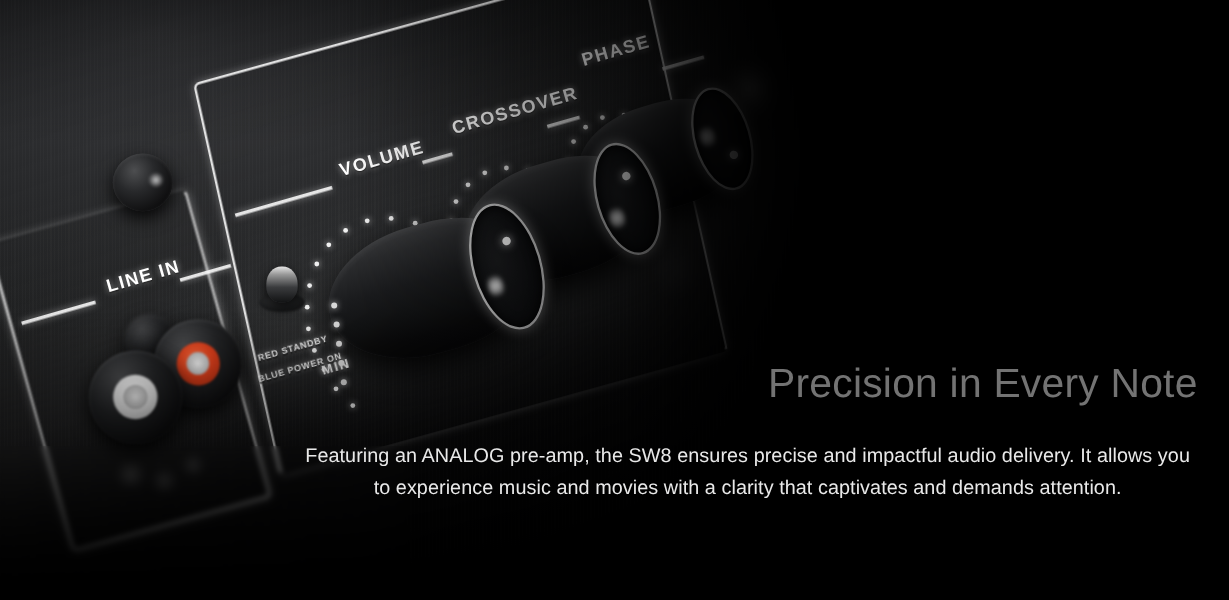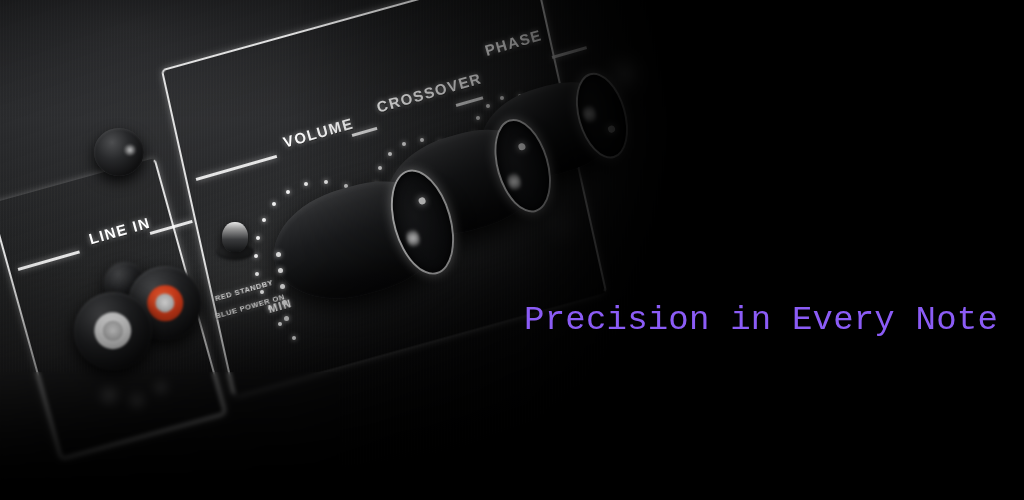--- a/index.html
+++ b/index.html
@@ -337,24 +337,23 @@
     left: 240px; top: 300px;
     width: 772px;
     text-align: right;
     color: #ffffff;
   }
   .headline {
     font-size: 34px;
     font-weight: 400;
     line-height: 1.18;
     letter-spacing: .2px;
-    color: #8b5cf6;
+    color: #737373;
     margin: 0 0 27px 0;
     padding-right: 14px;
-    font-family: Liberation Mono, monospace;
   }
   .body-copy {
     margin: 0;
     font-size: 16.5px;
     line-height: 1.62;
     font-weight: 400;
     color: #e9e9e9;
     text-align: center;
     letter-spacing: .05px;
     padding: 0 18px 0 12px;
@@ -476,15 +475,16 @@
     <div class="bokeh" style="left:546px; top:196px; width:34px; height:60px; opacity:.18;"></div>
 
     <div class="dof-bottom"></div>
     <div class="flare"></div>
     <div class="falloff"></div>
     <div class="photo-fade"></div>
   </div>
 
   <div class="copy">
     <h1 class="headline">Precision in Every Note</h1>
+    <p class="body-copy">Featuring an ANALOG pre-amp, the SW8 ensures precise and impactful audio delivery. It allows you to experience music and movies with a clarity that captivates and demands attention.</p>
   </div>
 
 </div>
 
 </body></html>

